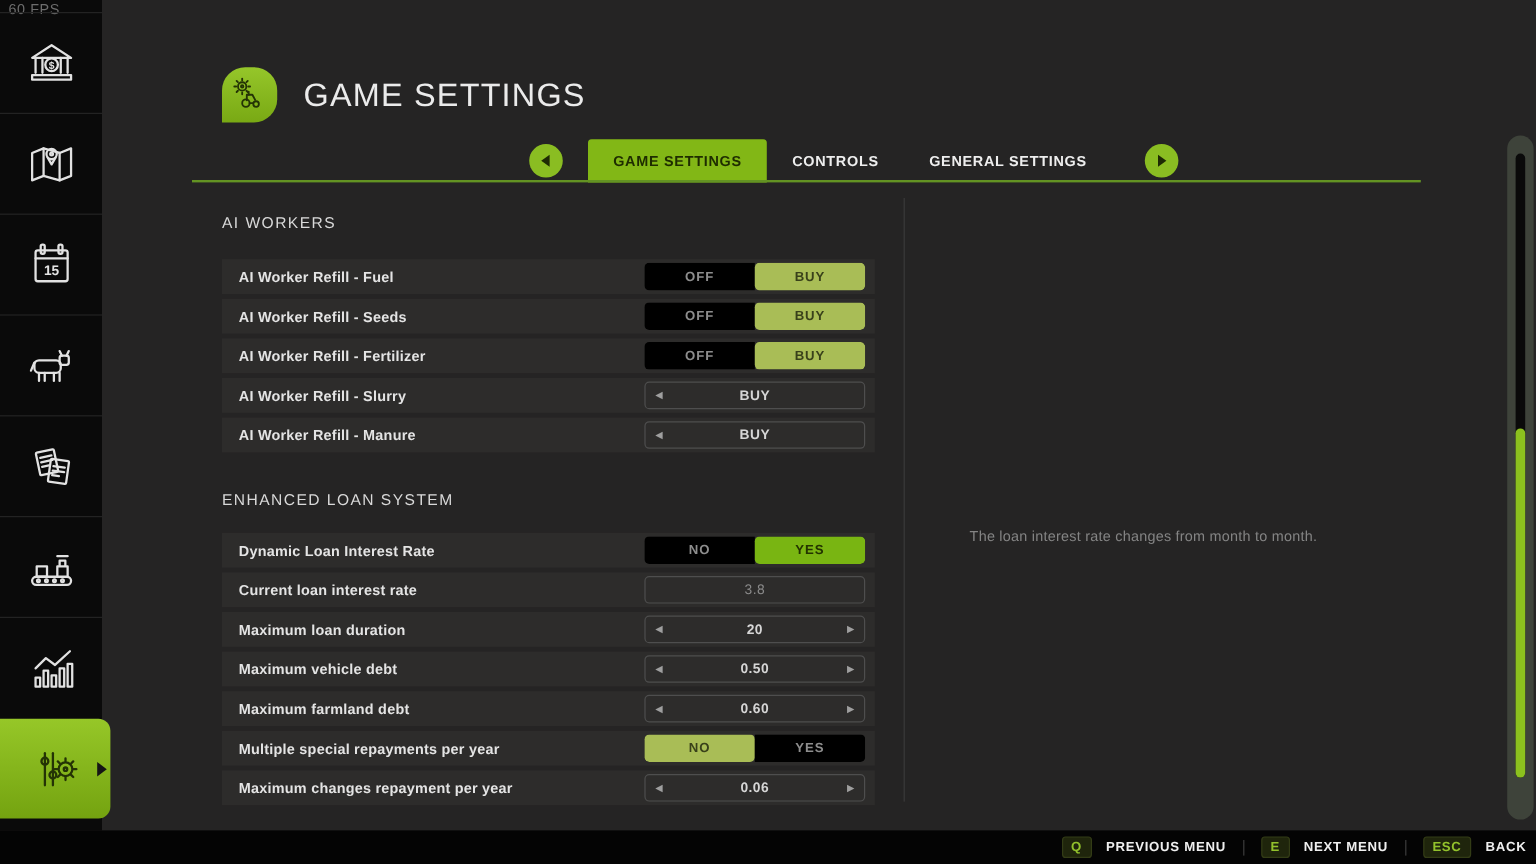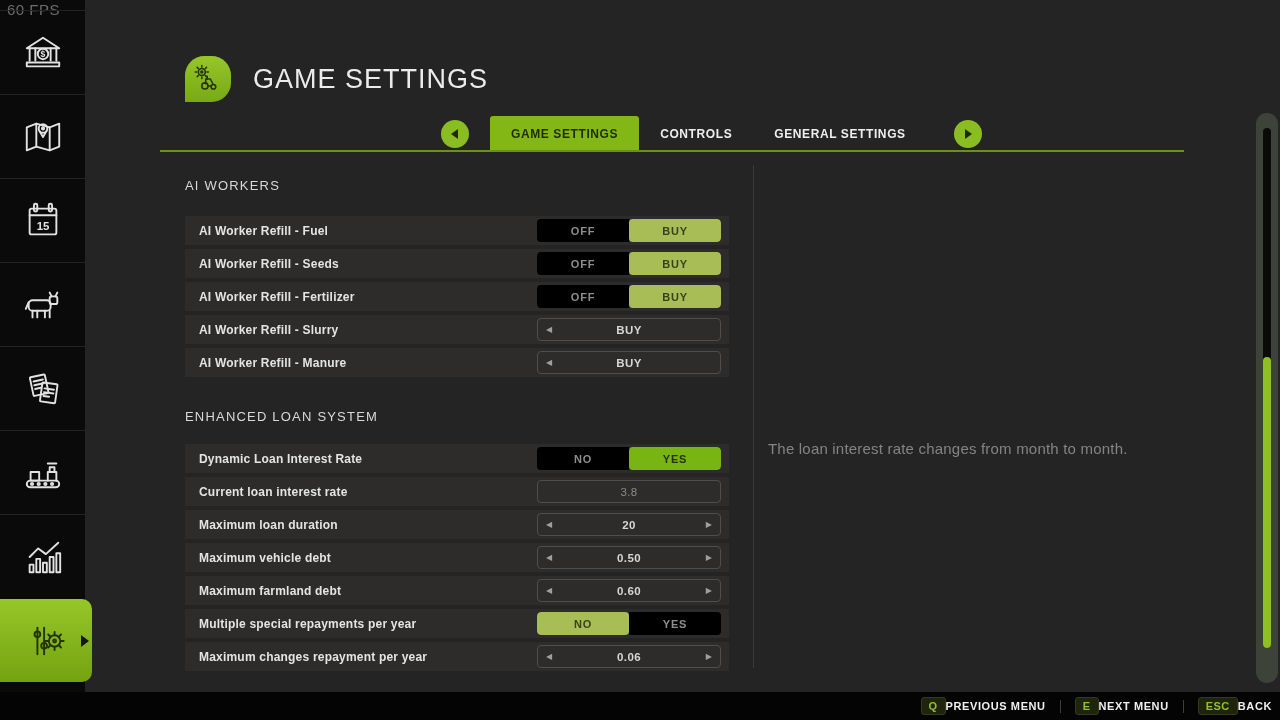--- a/index.html
+++ b/index.html
@@ -3,21 +3,21 @@
 <meta charset="utf-8">
 <style>
   html,body{margin:0;padding:0;}
   body{
     width:1280px;height:720px;position:relative;overflow:hidden;
     background:#252424;font-family:"Liberation Sans",sans-serif;
     -webkit-font-smoothing:antialiased;
   }
   
   .sidebar{position:absolute;left:0;top:0;width:85px;height:692px;background:#0a0a0a;}
-  .fps{position:absolute;top:1px;left:7px;font-size:15px;color:#6d6d6d;letter-spacing:.5px;}
+  .fps{position:absolute;top:1px;left:7px;font-size:12px;color:#6d6d6d;letter-spacing:.5px;}
   #sidebar-items{position:absolute;top:10px;left:0;width:100%;}
   .sb-item{height:83px;border-top:1px solid #232323;display:flex;align-items:center;justify-content:center;position:relative;color:#e2e2e2;}
   .sb-item svg{display:block;}
   .sb-item.active{
     color:#243305;width:92px;border-top:none;margin-top:1px;
     background:linear-gradient(180deg,#96c728,#74a310);
     border-radius:0 10px 10px 0;
   }
   .sb-item.active::after{
     content:'';position:absolute;right:3px;top:50%;transform:translateY(-50%);
@@ -77,36 +77,36 @@
   .selector .val{font-size:11.5px;font-weight:bold;color:#d6d6d6;letter-spacing:.4px;}
   .selector.muted .val{color:#8a8a8a;font-weight:normal;}
   .arr{
     position:absolute;top:50%;transform:translateY(-50%);
     font-family:"DejaVu Sans",sans-serif;font-size:8px;color:#9f9f9f;cursor:pointer;line-height:1;
   }
   .arr.left{left:8px;}
   .arr.right{right:8px;}
   
   .v-divider{position:absolute;left:668px;top:165px;width:1px;height:503px;background:#3a3a3a;}
-  .desc{position:absolute;left:683px;top:440px;width:440px;font-size:15px;color:#848484;letter-spacing:.2px;}
+  .desc{position:absolute;left:723px;top:440px;width:440px;font-size:12px;color:#848484;letter-spacing:.2px;}
   
   .scrollbar{position:absolute;left:1171px;top:113px;width:22px;height:570px;background:#3e433a;border-radius:12px;}
   .sb-track{position:absolute;left:7px;top:15px;width:8px;height:520px;background:#0a0a0a;border-radius:4px;}
   .sb-thumb{position:absolute;left:0;bottom:0;width:8px;height:291px;background:#8cc11e;border-radius:4px;}
   
   .bottombar{
     position:absolute;left:0;top:692px;width:1280px;height:28px;background:#040404;
     display:flex;align-items:center;justify-content:flex-end;padding-right:8px;box-sizing:border-box;
   }
   .hint{display:flex;align-items:center;cursor:pointer;}
   .keycap{
     background:#1f250c;border:1px solid #333c16;border-radius:3px;
     color:#92c12c;font-size:11px;font-weight:bold;padding:2px 7px;letter-spacing:.5px;
   }
-  .hint-label{color:#efefef;font-size:11px;font-weight:bold;letter-spacing:.6px;margin-left:0;}
+  .hint-label{color:#efefef;font-size:11px;font-weight:bold;letter-spacing:.6px;margin-left:12px;}
   .hint-divider{width:1px;height:13px;background:#3d3d3d;margin:0 14px;}
 </style>
 </head>
 <body>
 
 <div class="sidebar">
   <div class="fps">60 FPS</div>
   <div id="sidebar-items">
       <div class="sb-item">
         <span>

